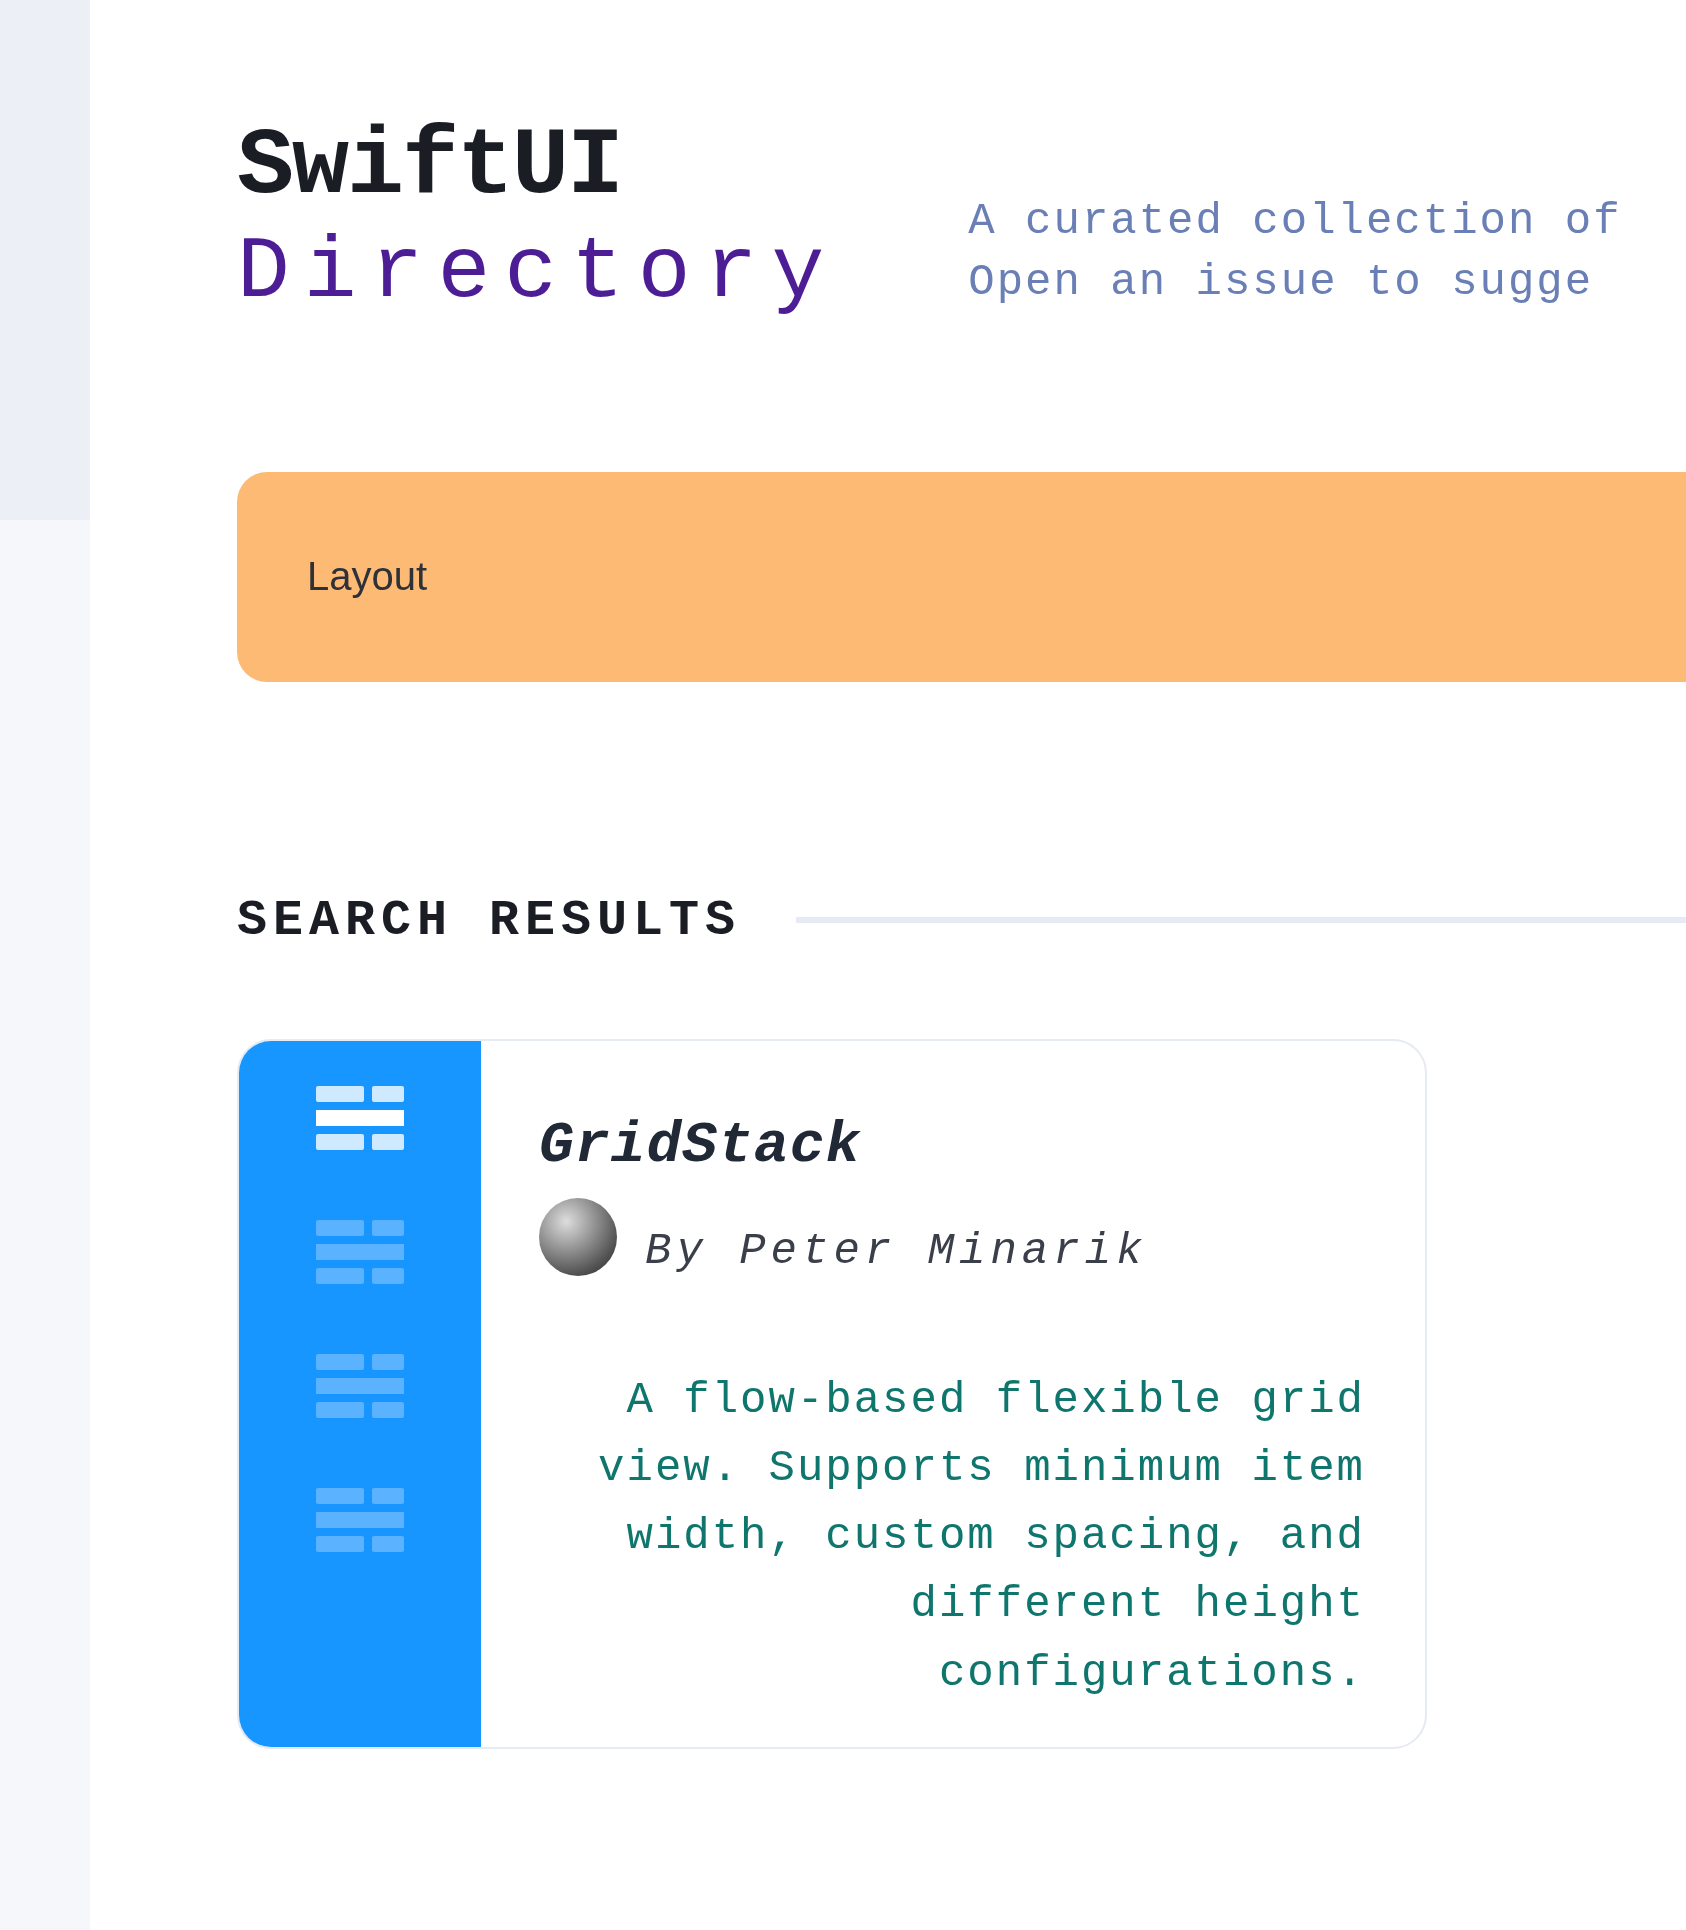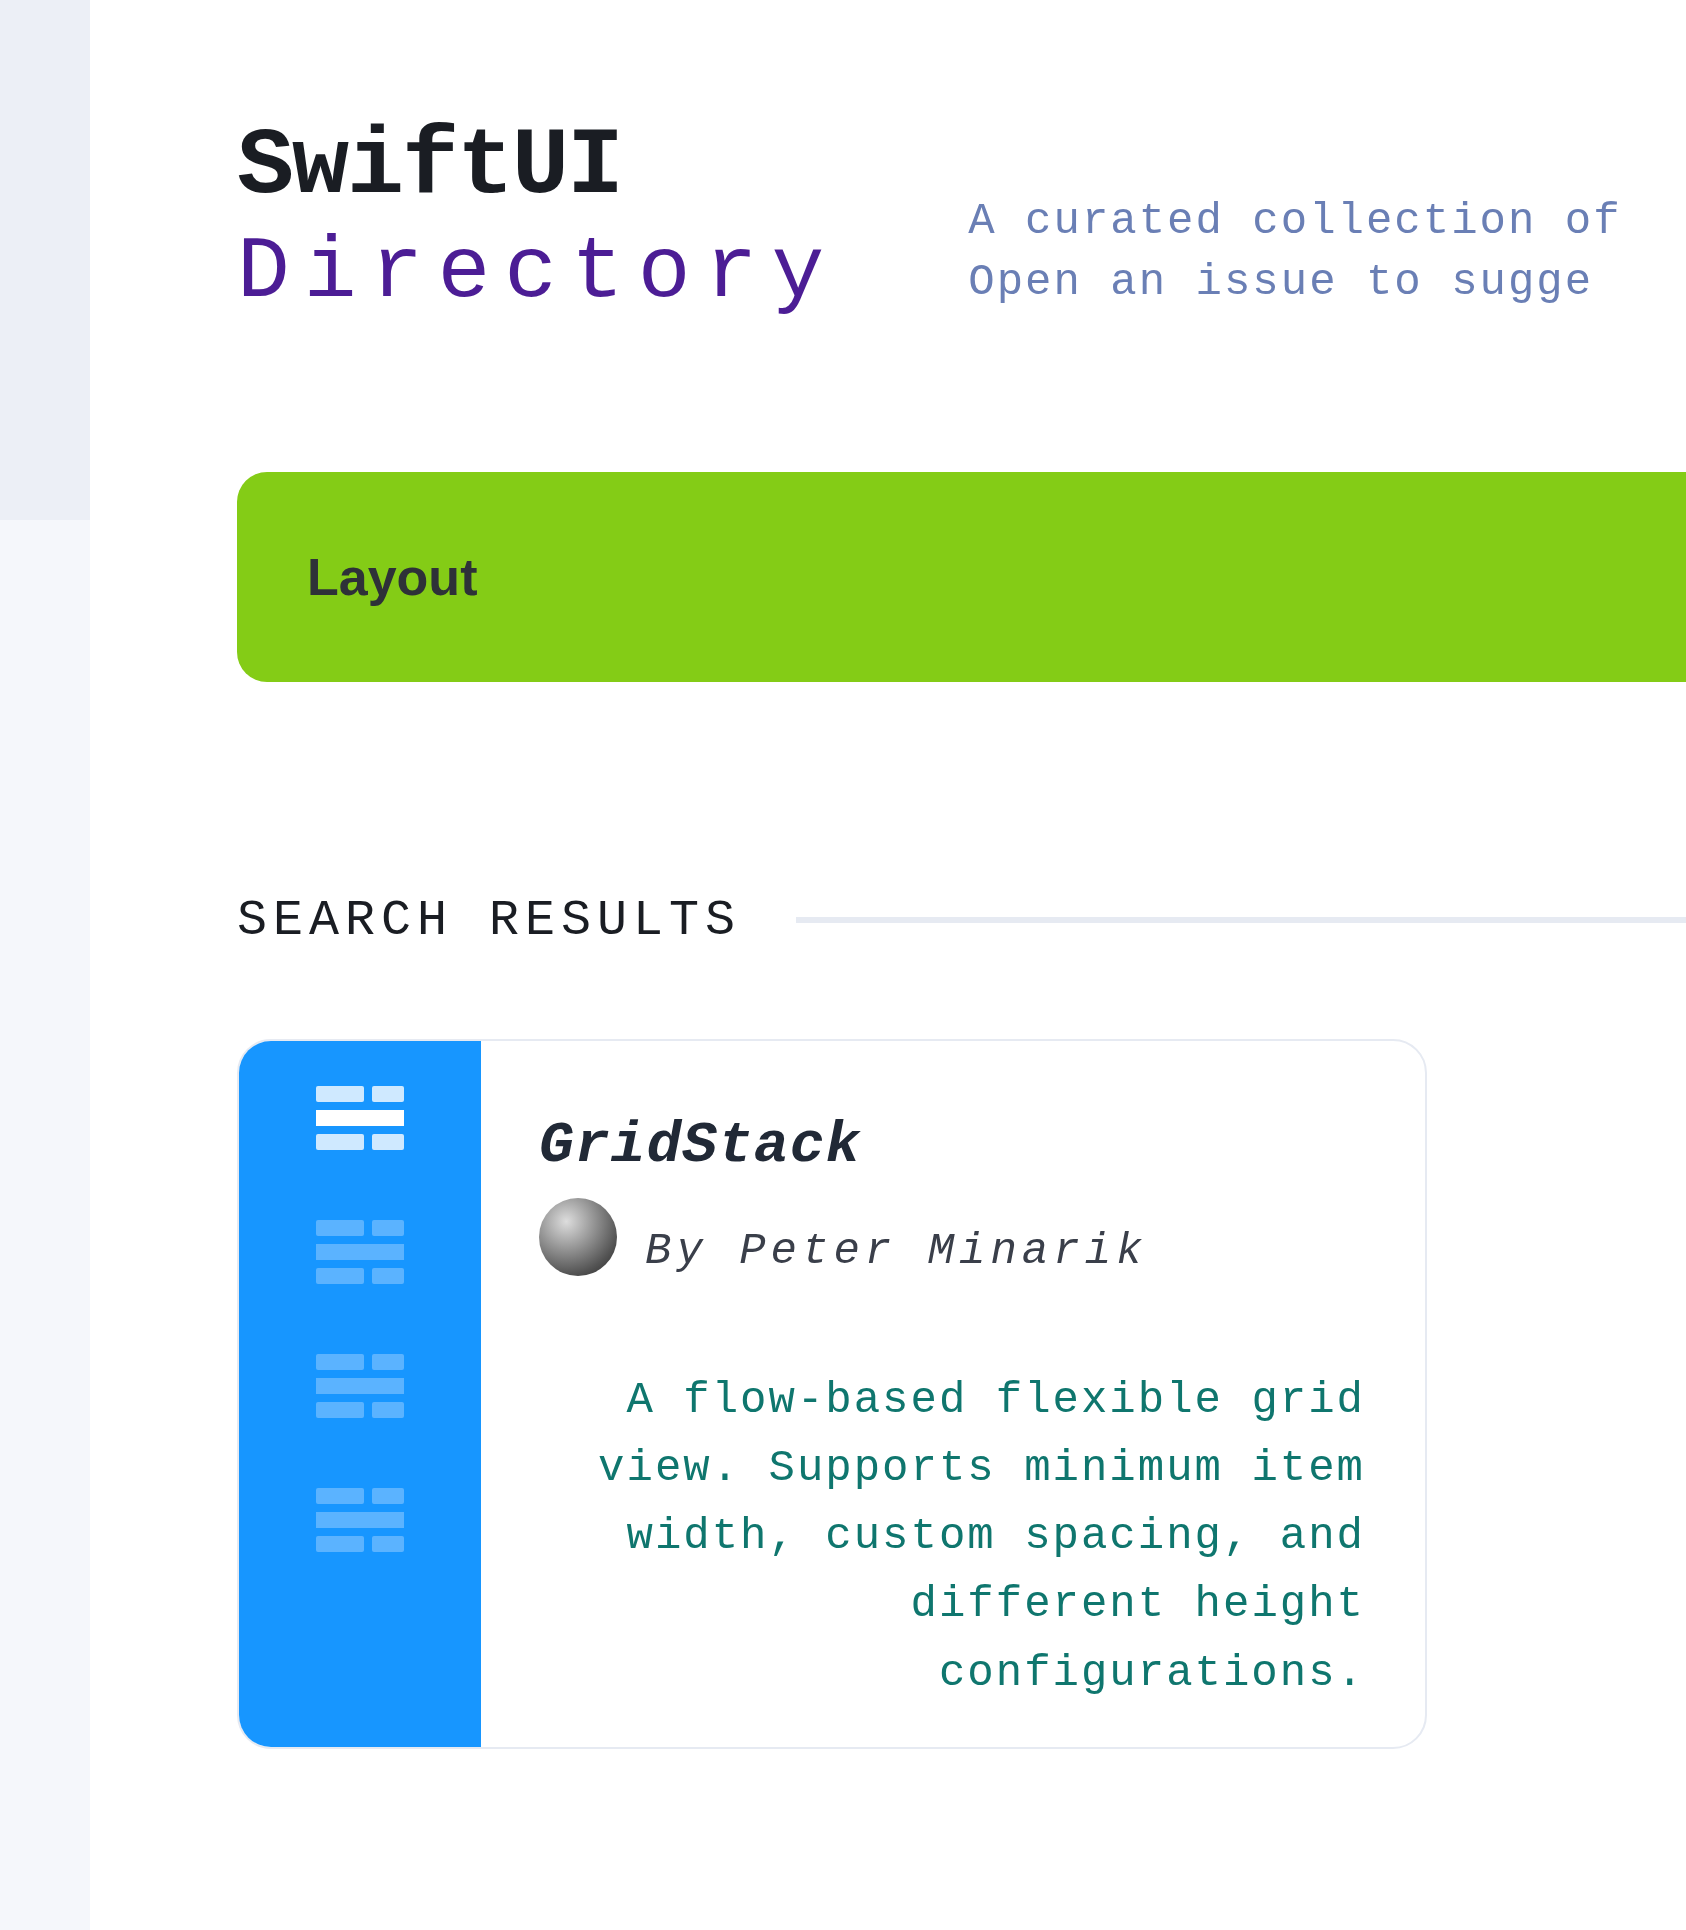--- a/index.html
+++ b/index.html
@@ -73,39 +73,39 @@
 }
 
 .search-wrap {
   margin-top: 150px;
   margin-right: 0;
 }
 .search-input {
   width: 100%;
   height: 210px;
   border: none;
-  background: #84cc16;
+  background: #fdba74;
   border-radius: 30px 0 0 30px;
-  font-size: 52px;
+  font-size: 40px;
   font-family: -apple-system, 'Helvetica Neue', Arial, sans-serif;
-  font-weight: 700;
+  font-weight: 400;
   color: #2e3138;
   padding: 0 70px;
   outline: none;
 }
 
 .section-header {
   margin-top: 210px;
   display: flex;
   align-items: center;
   gap: 55px;
 }
 .section-title {
   font-size: 50px;
-  font-weight: 400;
+  font-weight: 700;
   letter-spacing: 6px;
   color: #1a1d23;
 }
 .section-rule {
   flex: 1;
   height: 6px;
   background: #e6eaf2;
 }
 
 .card {

